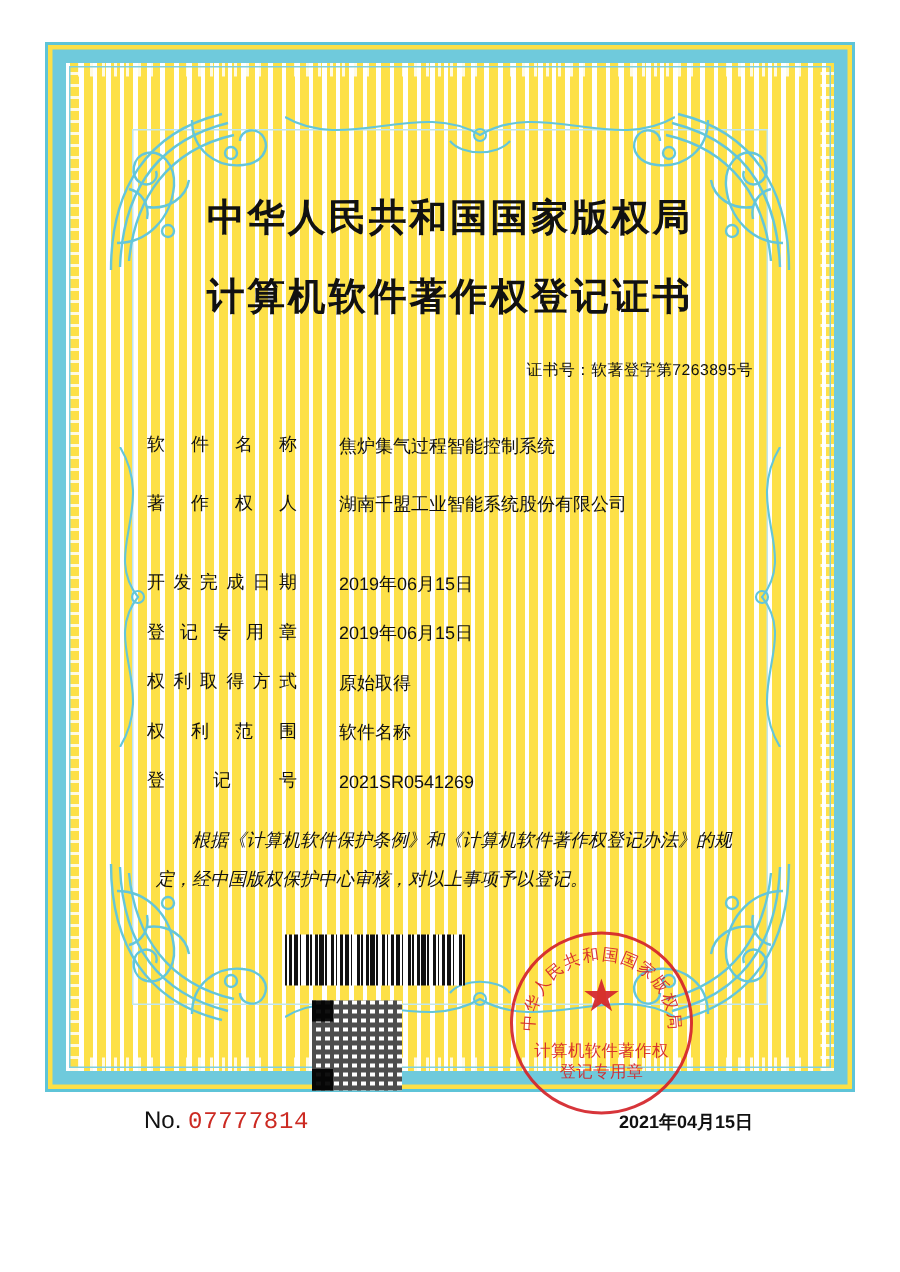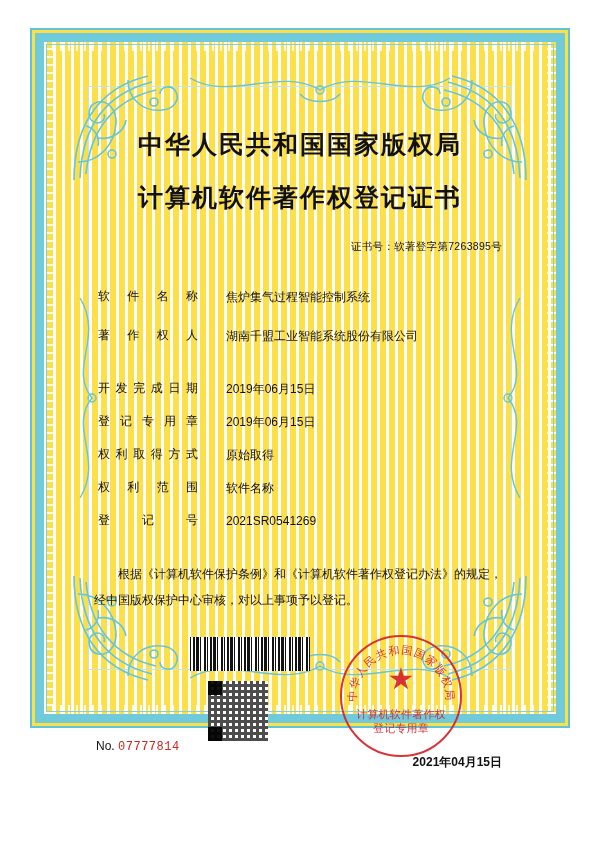--- a/index.html
+++ b/index.html
@@ -147,26 +147,27 @@
   }
   .field-value .line2 { display: block; }
 
   .sec-software { margin-top: 34px; }
   .sec-owner { margin-top: 20px; }
   .sec-dates { margin-top: 34px; }
 
   .mono { font-family: "Liberation Mono", monospace; font-size: 11.5px; }
 
   .statement {
-    margin-top: 30px;
+    margin-top: 16px;
     font-size: 12px;
     line-height: 26px;
     color: #111111;
     text-indent: 24px;
-    padding: 0 4px;
+    padding: 0 14px;
+    font-style: italic;
   }
 
   .bottom-area {
     position: relative;
     margin-top: 22px;
     height: 140px;
   }
 
   .barcode {
     position: absolute;
@@ -238,22 +239,22 @@
     letter-spacing: 0.2px;
     color: #d4242a;
     font-family: Liberation Serif, serif;
   }
   .seal-line1 { top: 70px; }
   .seal-line2 { top: 84px; }
 
   .footer-no {
     position: absolute;
     left: 6px;
-    bottom: 21px;
-    font-size: 12px;
+    bottom: 4px;
+    font-size: 16px;
     color: #111111;
   }
   .footer-no .red {
     color: #cc2a22;
     font-family: "Liberation Mono", monospace;
     letter-spacing: 0.5px;
   }
   .footer-date {
     position: absolute;
     right: 8px;

